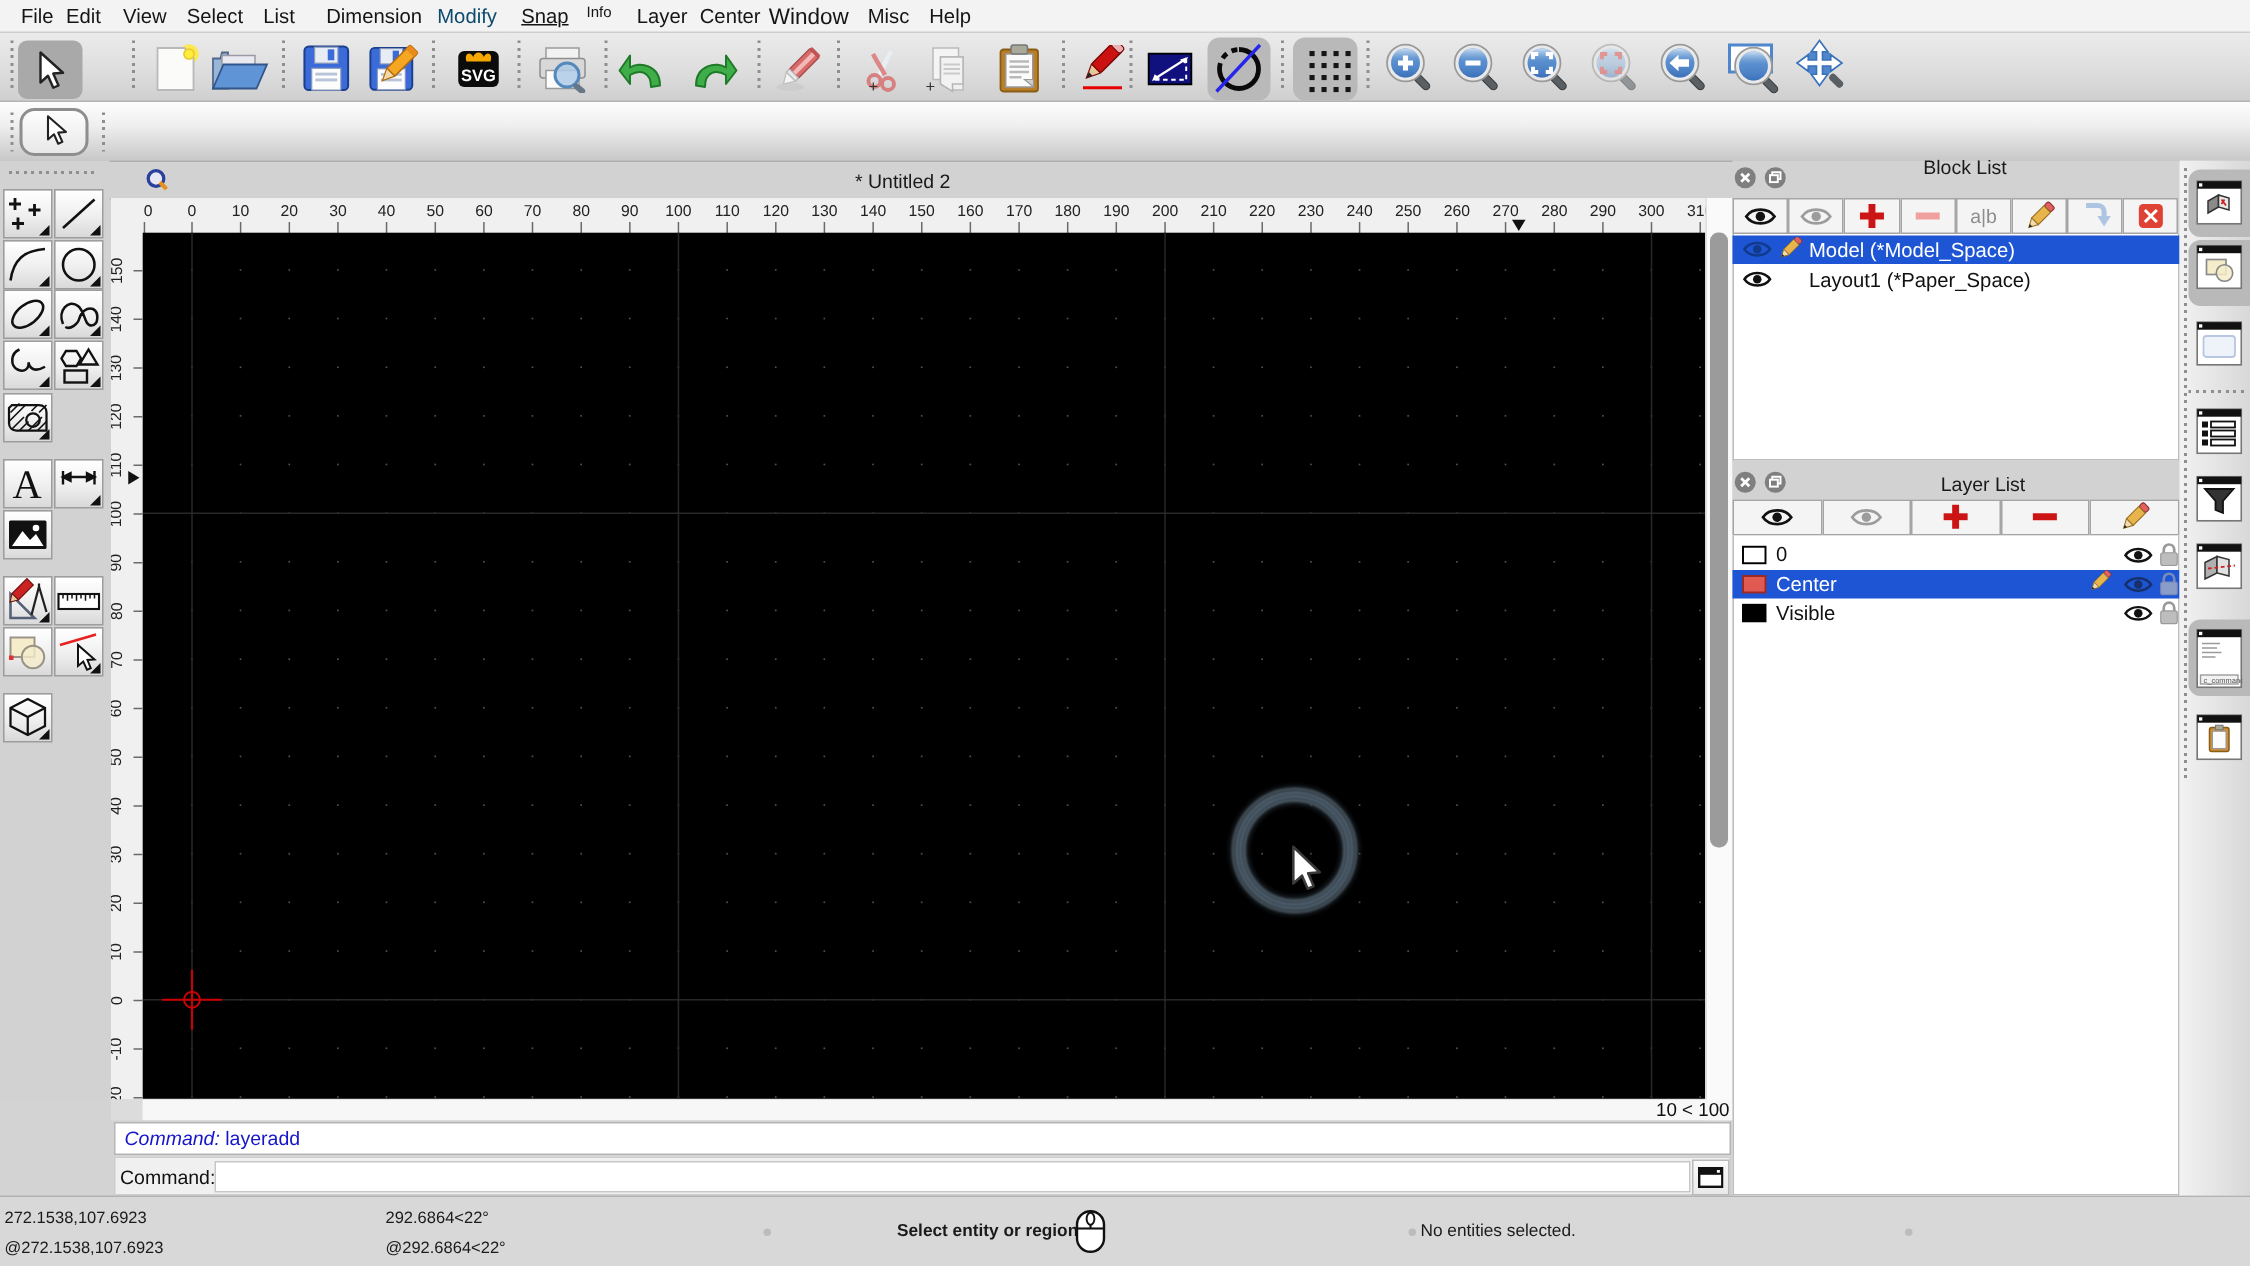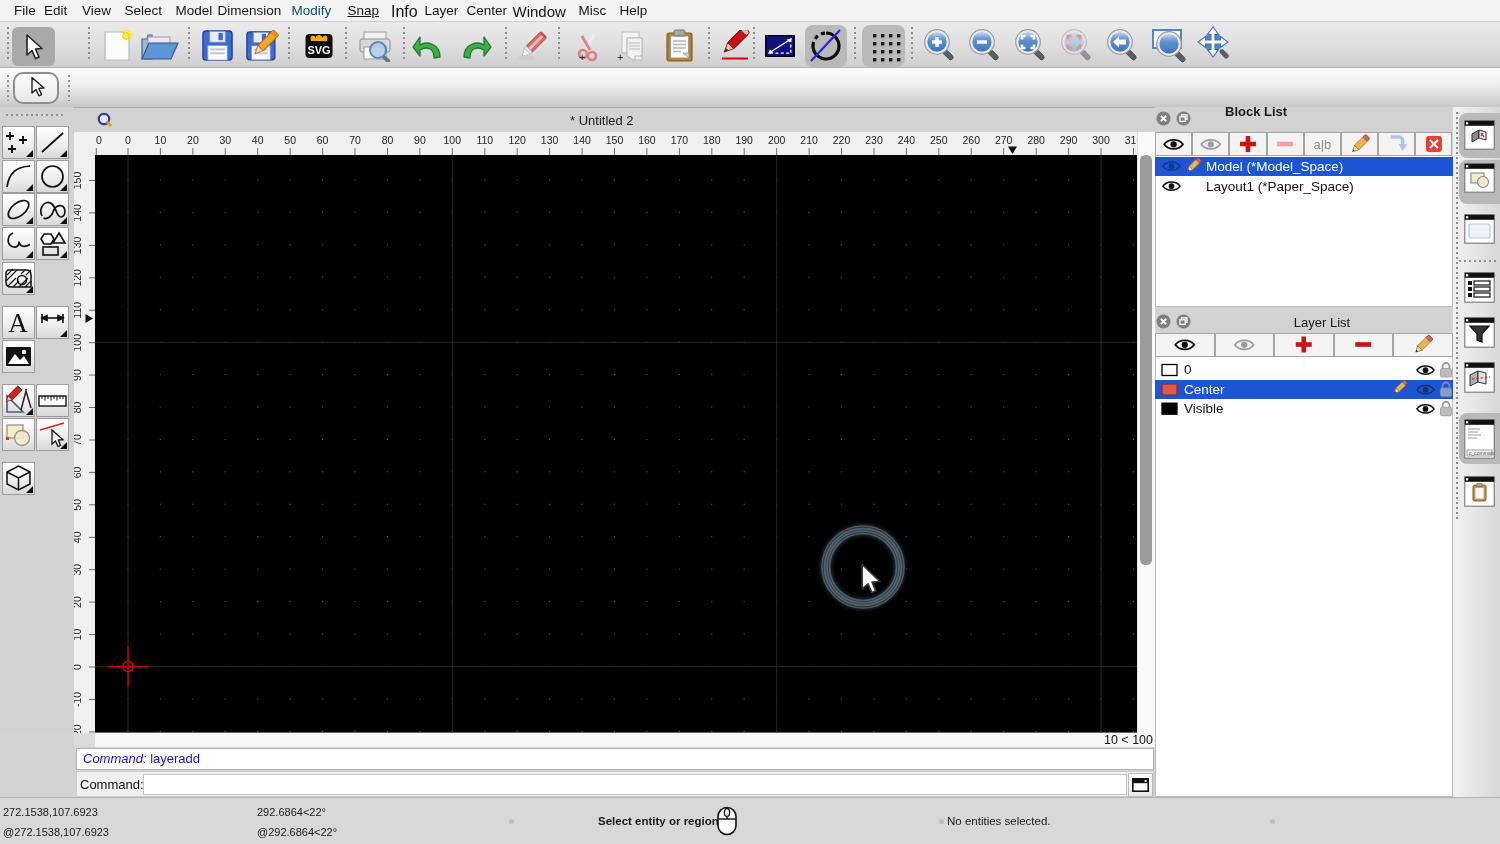--- a/index.html
+++ b/index.html
@@ -10,25 +10,25 @@
 .tbtn{position:absolute;border:1px solid #a5a5a5;background:linear-gradient(#fdfdfd,#f2f2f2 45%,#e2e2e2);}
 .ptool{position:absolute;width:33px;height:33px;background:linear-gradient(#ffffff,#efefef 55%,#d9d9d9);border:1px solid #9d9d9d;box-sizing:border-box;}
 </style></head>
 <body>
 
 <div class="ab" style="left:0;top:0;width:1500px;height:21px;background:#f3f3f3;border-bottom:1px solid #cfcfcf;"></div>
 <div class="ab" style="left:14px;top:3px;font-size:13.5px;color:#151515;">File</div>
 <div class="ab" style="left:44px;top:3px;font-size:13.5px;color:#151515;">Edit</div>
 <div class="ab" style="left:82px;top:3px;font-size:13.5px;color:#151515;">View</div>
 <div class="ab" style="left:124.5px;top:3px;font-size:13.5px;color:#151515;">Select</div>
-<div class="ab" style="left:175.5px;top:3px;font-size:13.5px;color:#151515;">Model</div>
+<div class="ab" style="left:175.5px;top:3px;font-size:13.5px;color:#151515;">List</div>
 <div class="ab" style="left:217.5px;top:3px;font-size:13.5px;color:#151515;">Dimension</div>
 <div class="ab" style="left:291.5px;top:3px;font-size:13.5px;color:#0c4a6e;">Modify</div>
 <div class="ab" style="left:347.5px;top:3px;font-size:13.5px;color:#151515;text-decoration:underline;">Snap</div>
-<div class="ab" style="left:391px;top:3px;font-size:16px;color:#151515;">Info</div>
+<div class="ab" style="left:391px;top:3px;font-size:10px;color:#151515;">Info</div>
 <div class="ab" style="left:424.5px;top:3px;font-size:13.5px;color:#151515;">Layer</div>
 <div class="ab" style="left:466.5px;top:3px;font-size:13.5px;color:#151515;">Center</div>
 <div class="ab" style="left:512.5px;top:3px;font-size:15px;color:#151515;">Window</div>
 <div class="ab" style="left:578.5px;top:3px;font-size:13.5px;color:#151515;">Misc</div>
 <div class="ab" style="left:619.5px;top:3px;font-size:13.5px;color:#151515;">Help</div>
 <div class="ab" style="left:0;top:22px;width:1500px;height:45px;background:linear-gradient(#ebebeb,#dedede 55%,#cfcfcf);border-bottom:1px solid #b3b3b3;"></div>
 <div class="ab" style="left:12px;top:27px;width:43px;height:39px;background:#a9a9a9;border-radius:6px;"></div>
 <svg class="ab" style="left:23px;top:33px" width="22" height="28" viewBox="0 0 22 28">
     <path d="M4 2 L4 22 L9 17.5 L12.5 25.5 L16 24 L12.5 16 L19 15.5 Z" fill="#fff" stroke="#222" stroke-width="1.6" stroke-linejoin="round"></path>
   </svg>
@@ -1135,21 +1135,21 @@
     <ellipse cx="11" cy="6.5" rx="2.6" ry="4" fill="#fff" stroke="#111" stroke-width="1.3"></ellipse>
   </svg>
 <div class="ab" style="left:1155px;top:107px;width:297.5px;height:690px;background:#d2d2d2;"></div>
 <svg class="ab" style="left:1156px;top:111px" width="50" height="16" viewBox="0 0 50 16">
     <circle cx="7.5" cy="7.5" r="7" fill="#7f7f7f"></circle>
     <path d="M4.8 4.8 L10.2 10.2 M10.2 4.8 L4.8 10.2" stroke="#fff" stroke-width="1.8"></path>
     <circle cx="27.5" cy="7.5" r="7" fill="#7f7f7f"></circle>
     <rect x="24" y="5.8" width="5.2" height="4.6" fill="none" stroke="#fff" stroke-width="1.3"></rect>
     <path d="M25.5 5.8 L25.5 3.8 L31 3.8 L31 8.4 L29.2 8.4" fill="none" stroke="#fff" stroke-width="1.3"></path>
   </svg>
-<div class="ab" style="left:1225px;top:104px;width:170px;font-size:13px;color:#1a1a1a;font-weight:bold;">Block List</div>
+<div class="ab" style="left:1225px;top:104px;width:170px;font-size:13px;color:#1a1a1a;text-align:center;">Block List</div>
 <div class="tbtn" style="left:1155.0px;top:131.5px;width:37.2px;height:24px;box-sizing:border-box;background:#f4f4f4;"></div>
 <div class="tbtn" style="left:1192.2px;top:131.5px;width:37.2px;height:24px;box-sizing:border-box;background:#f4f4f4;"></div>
 <div class="tbtn" style="left:1229.4px;top:131.5px;width:37.2px;height:24px;box-sizing:border-box;background:#f4f4f4;"></div>
 <div class="tbtn" style="left:1266.6px;top:131.5px;width:37.2px;height:24px;box-sizing:border-box;background:#f4f4f4;"></div>
 <div class="tbtn" style="left:1303.8px;top:131.5px;width:37.2px;height:24px;box-sizing:border-box;background:#f4f4f4;"></div>
 <div class="tbtn" style="left:1340.9px;top:131.5px;width:37.2px;height:24px;box-sizing:border-box;background:#f4f4f4;"></div>
 <div class="tbtn" style="left:1378.1px;top:131.5px;width:37.2px;height:24px;box-sizing:border-box;background:#f4f4f4;"></div>
 <div class="tbtn" style="left:1415.3px;top:131.5px;width:37.2px;height:24px;box-sizing:border-box;background:#f4f4f4;"></div>
 <svg class="ab" style="left:1155px;top:131.5px" width="298" height="24" viewBox="0 0 298 24">
     <g transform="translate(8.09375,5) scale(1.05)" fill="none" stroke="#111" stroke-width="1.7">

